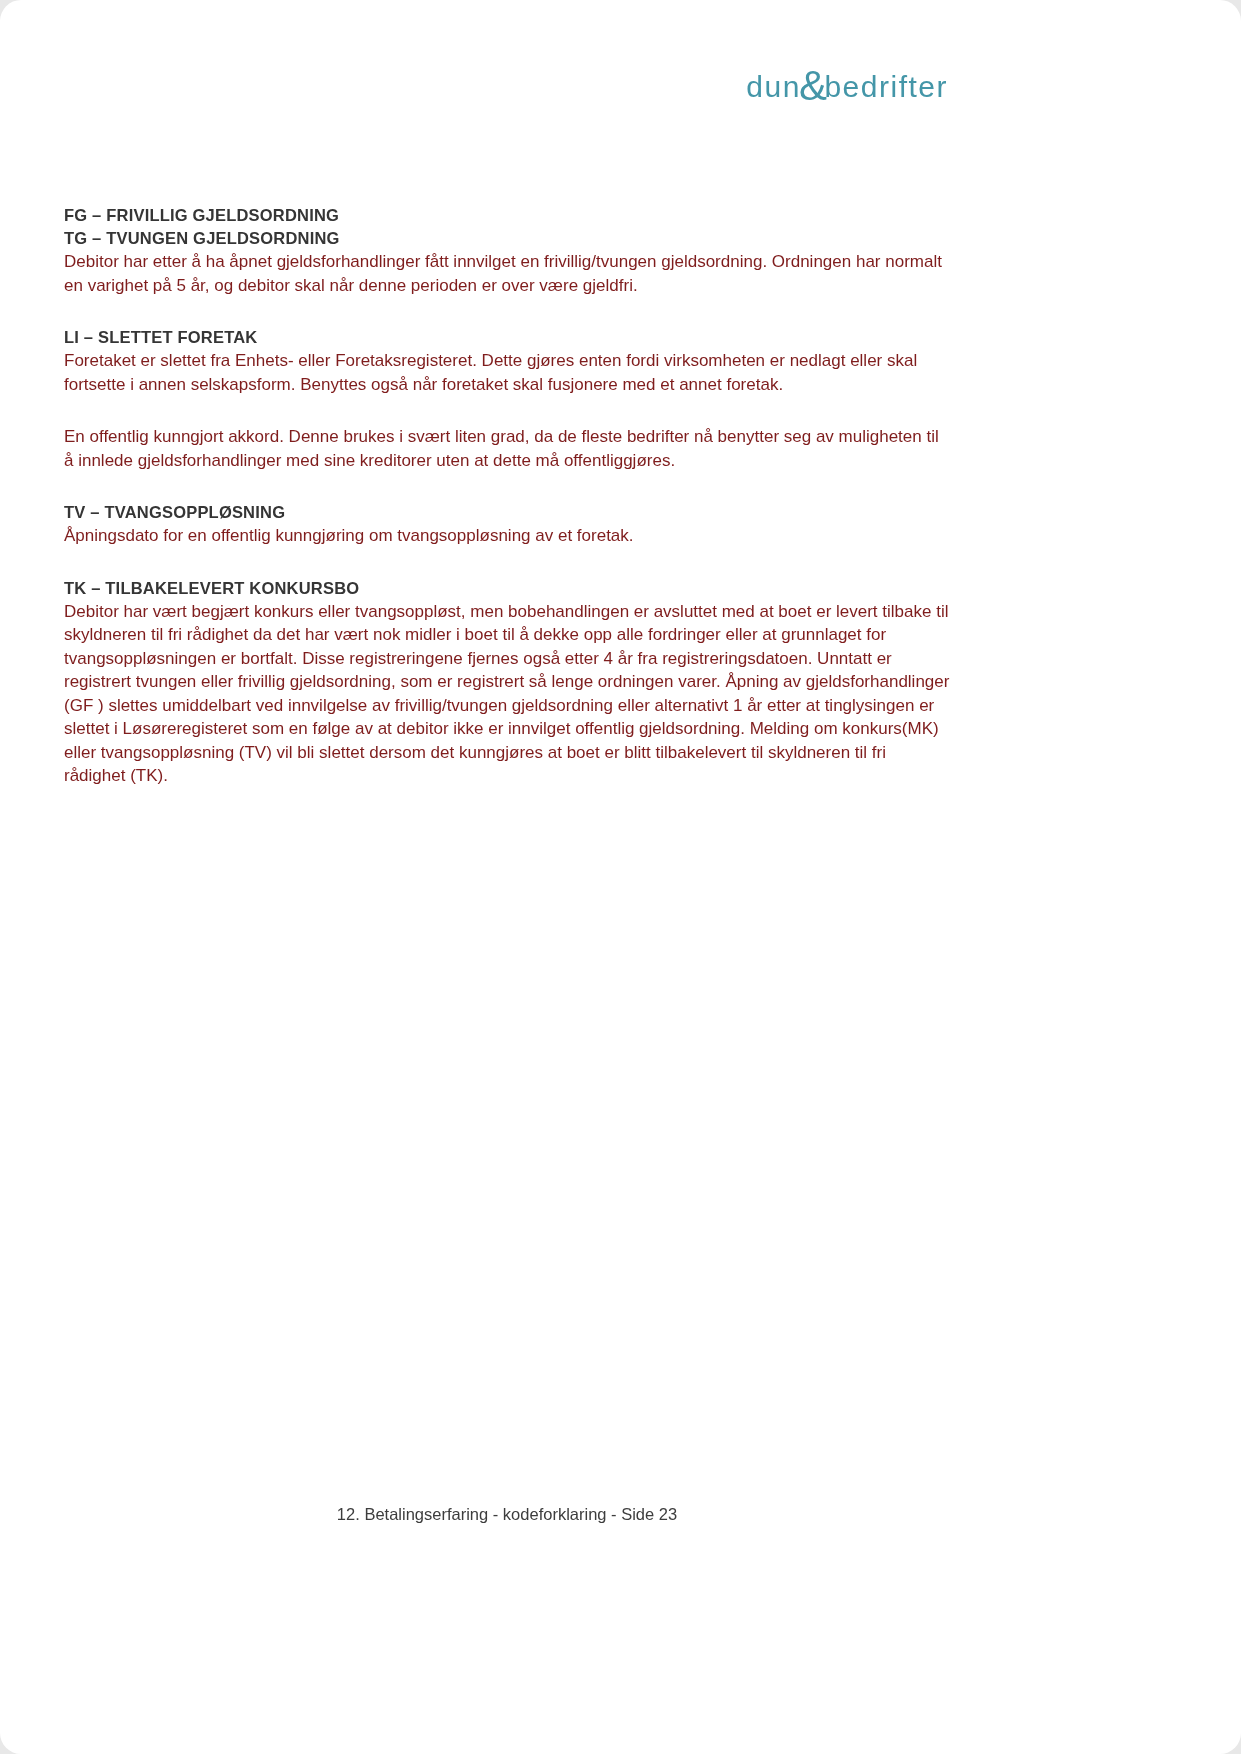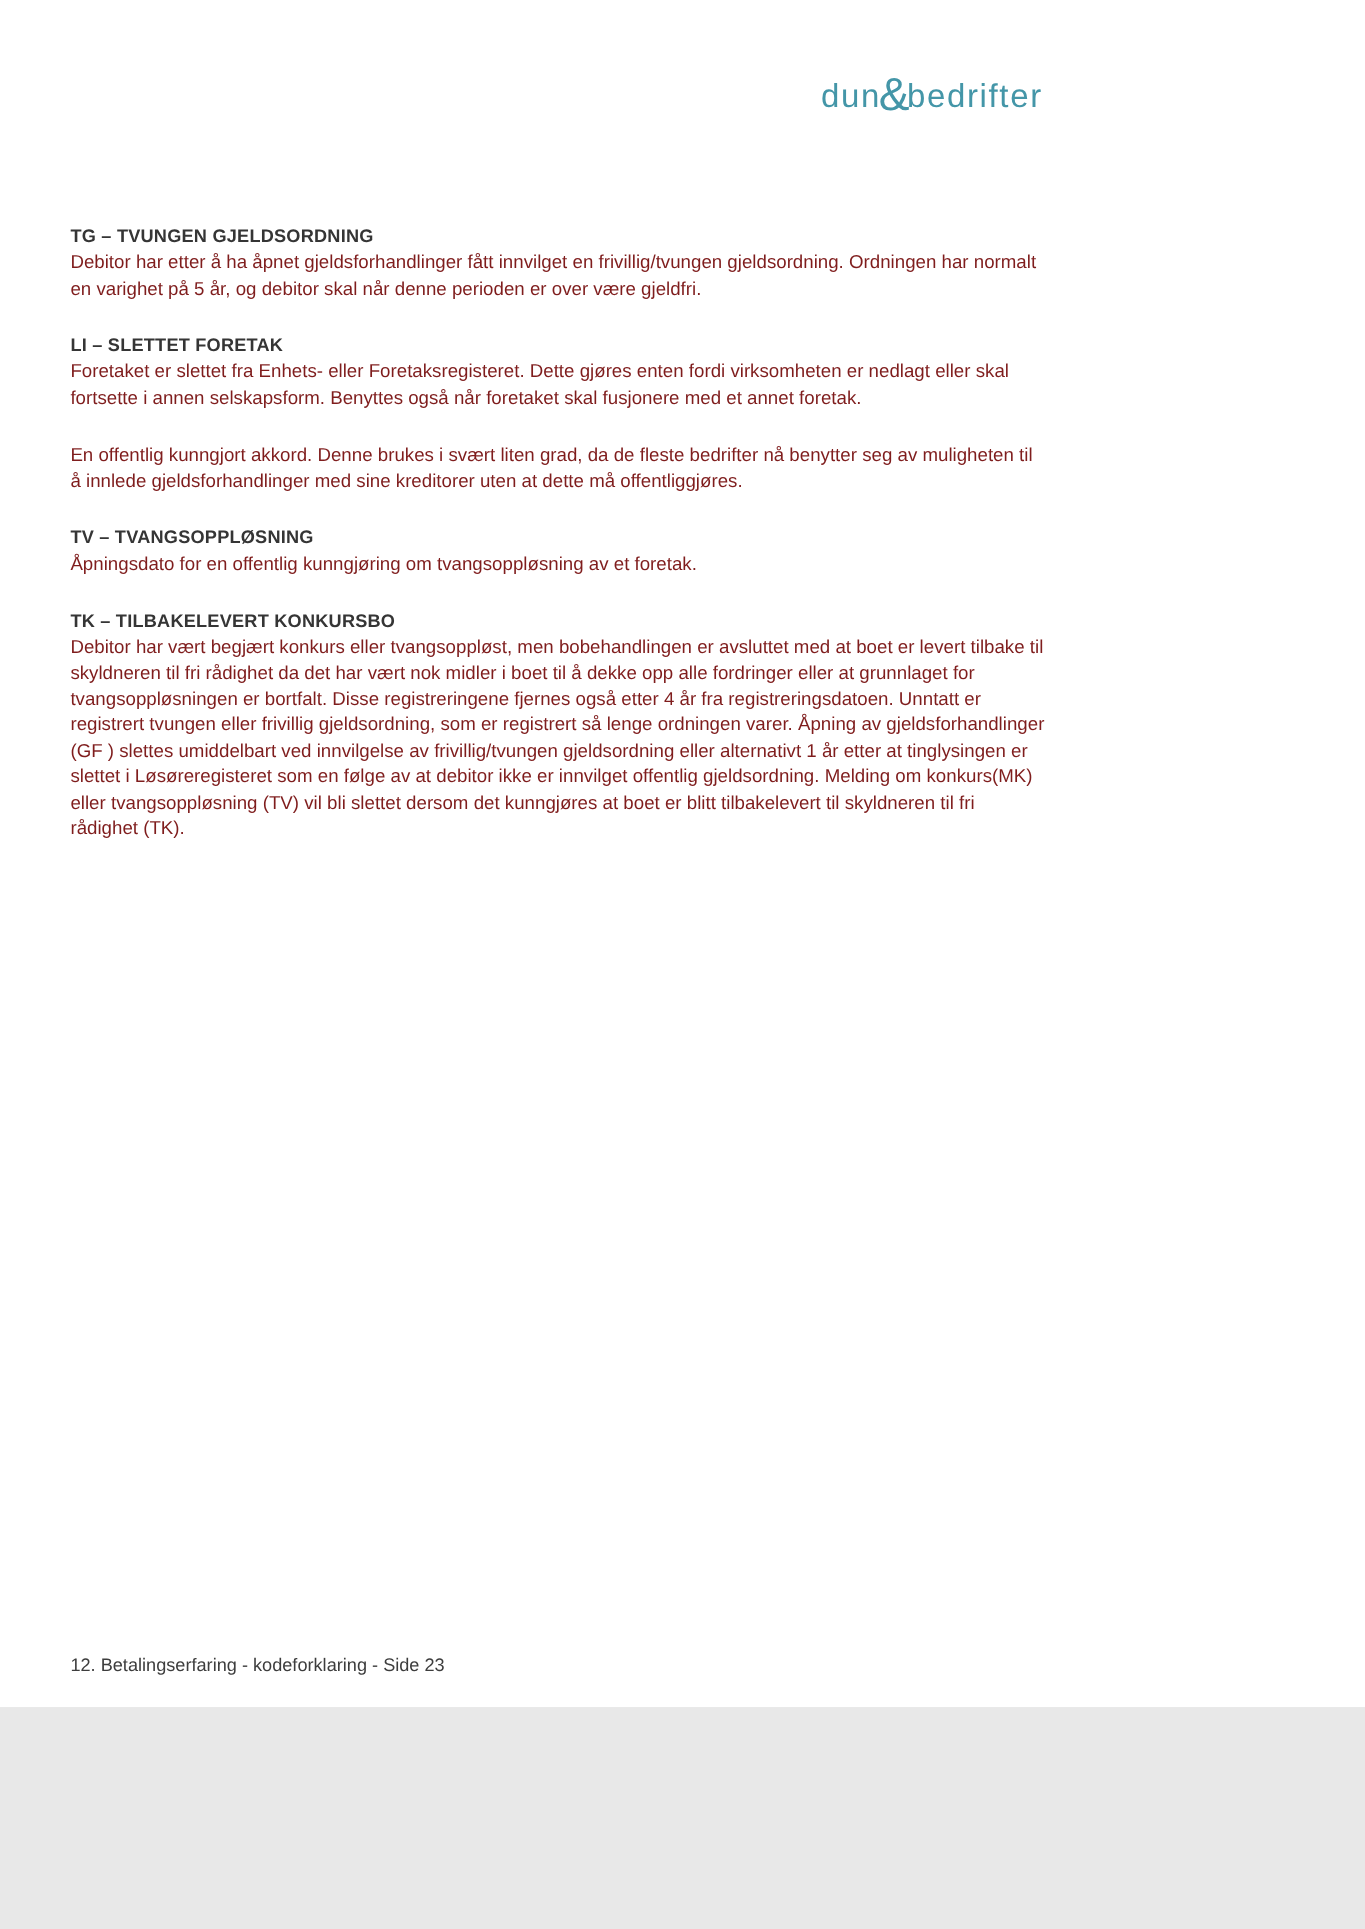--- a/index.html
+++ b/index.html
@@ -1,25 +1,26 @@
 <!DOCTYPE html>
 <html><head>
   <meta charset="utf-8">
   <style>
     * { margin: 0; padding: 0; box-sizing: border-box; }
     html, body { background: #e8e8e8; }
     .page {
       position: relative;
       width: 1241px;
-      height: 1552px;
+      height: 1754px;
       margin: 0 auto;
       background: #ffffff;
       font-family: "Liberation Sans", sans-serif;
       color: #3d3d3d;
       overflow: hidden;
+      border-radius: 21px;
     }
     .logo {
       position: absolute;
       top: 68px;
       right: 293px;
       color: #4496a8;
       font-family: "Liberation Sans", sans-serif;
       letter-spacing: 1.5px;
       font-size: 30px;
       font-weight: 400;
@@ -52,39 +53,40 @@
     .code-section p {
       font-size: 17px;
       line-height: 23.5px;
       color: #7f1d1d;
     }
     .footer {
       position: absolute;
       left: 64px;
       top: 1505px;
       width: 886px;
-      text-align: left;
+      text-align: center;
       font-size: 16.5px;
       color: #3d3d3d;
     }
   </style>
 </head>
 <body>
 
 <div class="page">
 
   <div class="logo">
     <span>dun</span>
       <span class="amp">&amp;</span>
       <span>bedrifter</span>
   </div>
 
   <div class="content">
 
     <section class="code-section">
+      <h2>FG – FRIVILLIG GJELDSORDNING</h2>
       <h2>TG – TVUNGEN GJELDSORDNING</h2>
       <p>Debitor har etter å ha åpnet gjeldsforhandlinger fått innvilget en frivillig/tvungen gjeldsordning. Ordningen har normalt en varighet på 5 år, og debitor skal når denne perioden er over være gjeldfri.</p>
     </section>
 
     <section class="code-section">
       <h2>LI – SLETTET FORETAK</h2>
       <p>Foretaket er slettet fra Enhets- eller Foretaksregisteret. Dette gjøres enten fordi virksomheten er nedlagt eller skal fortsette i annen selskapsform. Benyttes også når foretaket skal fusjonere med et annet foretak.</p>
     </section>
 
     <section class="code-section">

